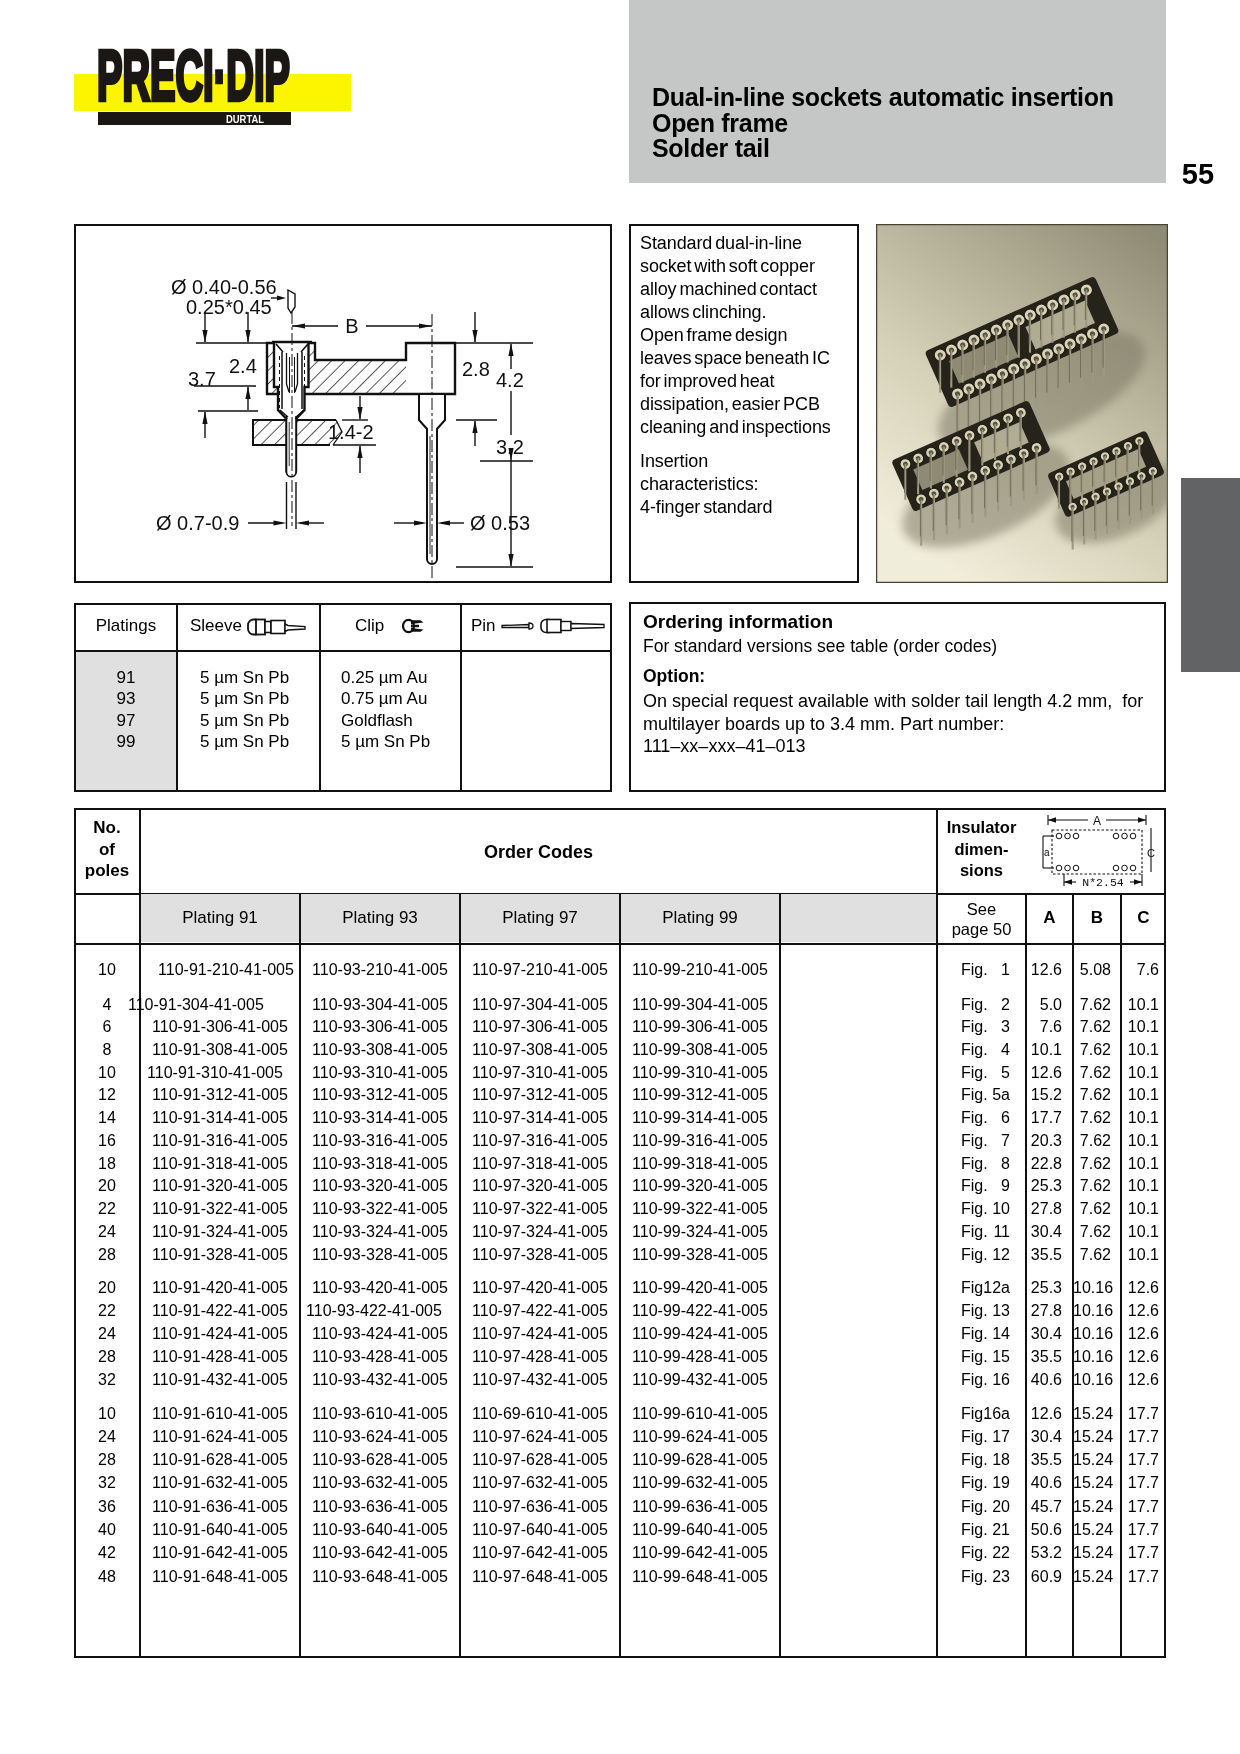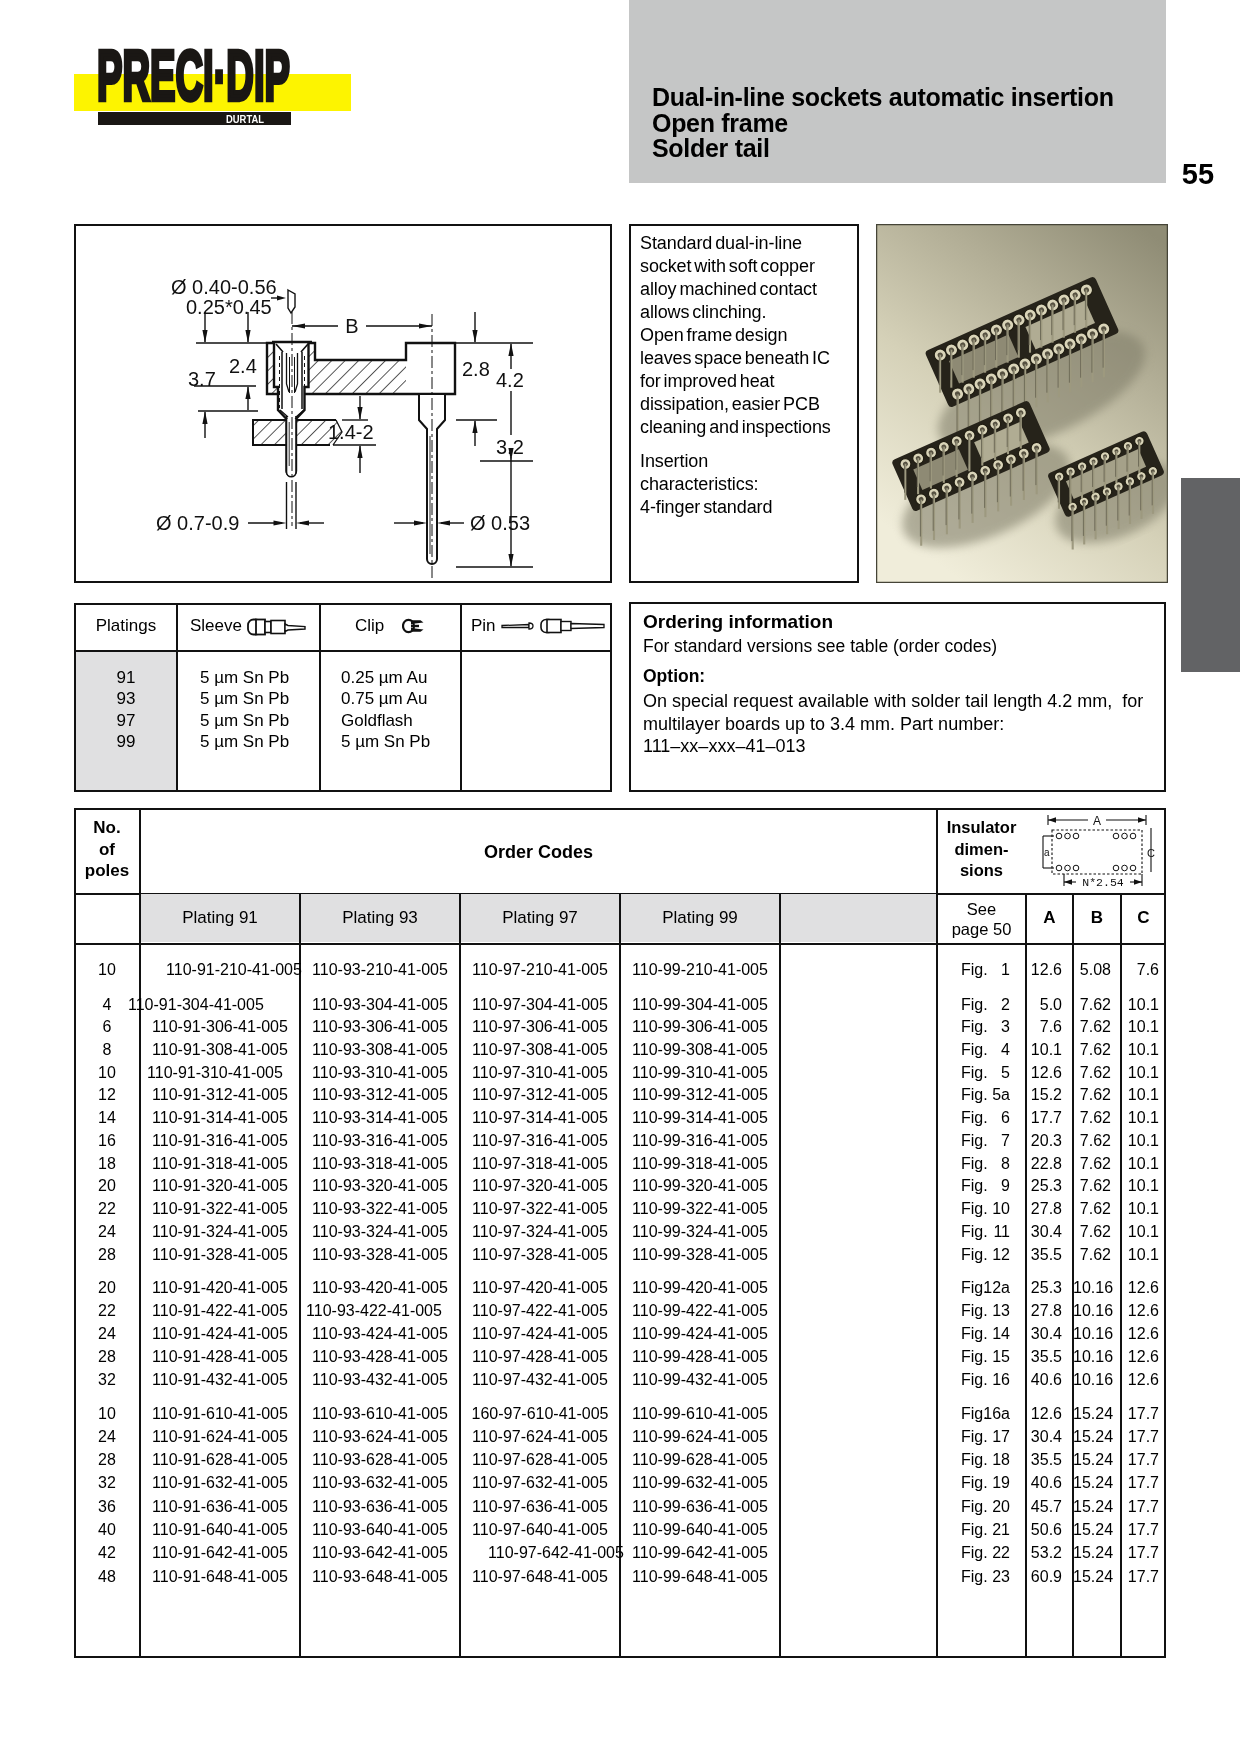--- a/index.html
+++ b/index.html
@@ -592,21 +592,21 @@
 <div class="vl" style="left:459px;top:894px;height:764px"></div>
 <div class="vl" style="left:619px;top:894px;height:764px"></div>
 <div class="vl" style="left:779px;top:894px;height:764px"></div>
 <div class="vl" style="left:936px;top:894px;height:764px"></div>
 <div class="vl" style="left:1025px;top:894px;height:764px"></div>
 <div class="vl" style="left:1072px;top:894px;height:764px"></div>
 <div class="vl" style="left:1120px;top:894px;height:764px"></div>
 
 <div class="row" style="top:957.5px">
       <div class="c" style="left:74px;width:66px;text-align:center">10</div>
-      <div class="c" style="left:148px;width:172px;text-align:center">110-91-210-41-005</div>
+      <div class="c" style="left:140px;width:172px;text-align:center">110-91-210-41-005</div>
       <div class="c" style="left:300px;width:160px;text-align:center">110-93-210-41-005</div>
       <div class="c" style="left:460px;width:160px;text-align:center">110-97-210-41-005</div>
       <div class="c" style="left:620px;width:160px;text-align:center">110-99-210-41-005</div>
       <div class="c" style="left:961px;width:55px">
         <span style="position:absolute;left:0">Fig.</span>
         <span style="position:absolute;right:6px">1</span>
       </div>
       <div class="c" style="left:1026px;width:36px;text-align:right">12.6</div>
       <div class="c" style="left:1073px;width:38px;text-align:right">5.08</div>
       <div class="c" style="left:1121px;width:38px;text-align:right">7.6</div>
@@ -864,21 +864,21 @@
       </div>
       <div class="c" style="left:1026px;width:36px;text-align:right">40.6</div>
       <div class="c" style="left:1073px;width:38px;text-align:right">10.16</div>
       <div class="c" style="left:1121px;width:38px;text-align:right">12.6</div>
     </div>
 
 <div class="row" style="top:1401.5px">
       <div class="c" style="left:74px;width:66px;text-align:center">10</div>
       <div class="c" style="left:140px;width:160px;text-align:center">110-91-610-41-005</div>
       <div class="c" style="left:300px;width:160px;text-align:center">110-93-610-41-005</div>
-      <div class="c" style="left:460px;width:160px;text-align:center">160-97-610-41-005</div>
+      <div class="c" style="left:460px;width:160px;text-align:center">110-69-610-41-005</div>
       <div class="c" style="left:620px;width:160px;text-align:center">110-99-610-41-005</div>
       <div class="c" style="left:961px;width:55px">
         <span style="position:absolute;left:0">Fig.</span>
         <span style="position:absolute;right:6px">16a</span>
       </div>
       <div class="c" style="left:1026px;width:36px;text-align:right">12.6</div>
       <div class="c" style="left:1073px;width:38px;text-align:right">15.24</div>
       <div class="c" style="left:1121px;width:38px;text-align:right">17.7</div>
     </div>
 
@@ -954,21 +954,21 @@
       </div>
       <div class="c" style="left:1026px;width:36px;text-align:right">50.6</div>
       <div class="c" style="left:1073px;width:38px;text-align:right">15.24</div>
       <div class="c" style="left:1121px;width:38px;text-align:right">17.7</div>
     </div>
 
 <div class="row" style="top:1541.3px">
       <div class="c" style="left:74px;width:66px;text-align:center">42</div>
       <div class="c" style="left:140px;width:160px;text-align:center">110-91-642-41-005</div>
       <div class="c" style="left:300px;width:160px;text-align:center">110-93-642-41-005</div>
-      <div class="c" style="left:476px;width:160px;text-align:center">110-97-642-41-005</div>
+      <div class="c" style="left:460px;width:160px;text-align:center">110-97-642-41-005</div>
       <div class="c" style="left:620px;width:160px;text-align:center">110-99-642-41-005</div>
       <div class="c" style="left:961px;width:55px">
         <span style="position:absolute;left:0">Fig.</span>
         <span style="position:absolute;right:6px">22</span>
       </div>
       <div class="c" style="left:1026px;width:36px;text-align:right">53.2</div>
       <div class="c" style="left:1073px;width:38px;text-align:right">15.24</div>
       <div class="c" style="left:1121px;width:38px;text-align:right">17.7</div>
     </div>
 

